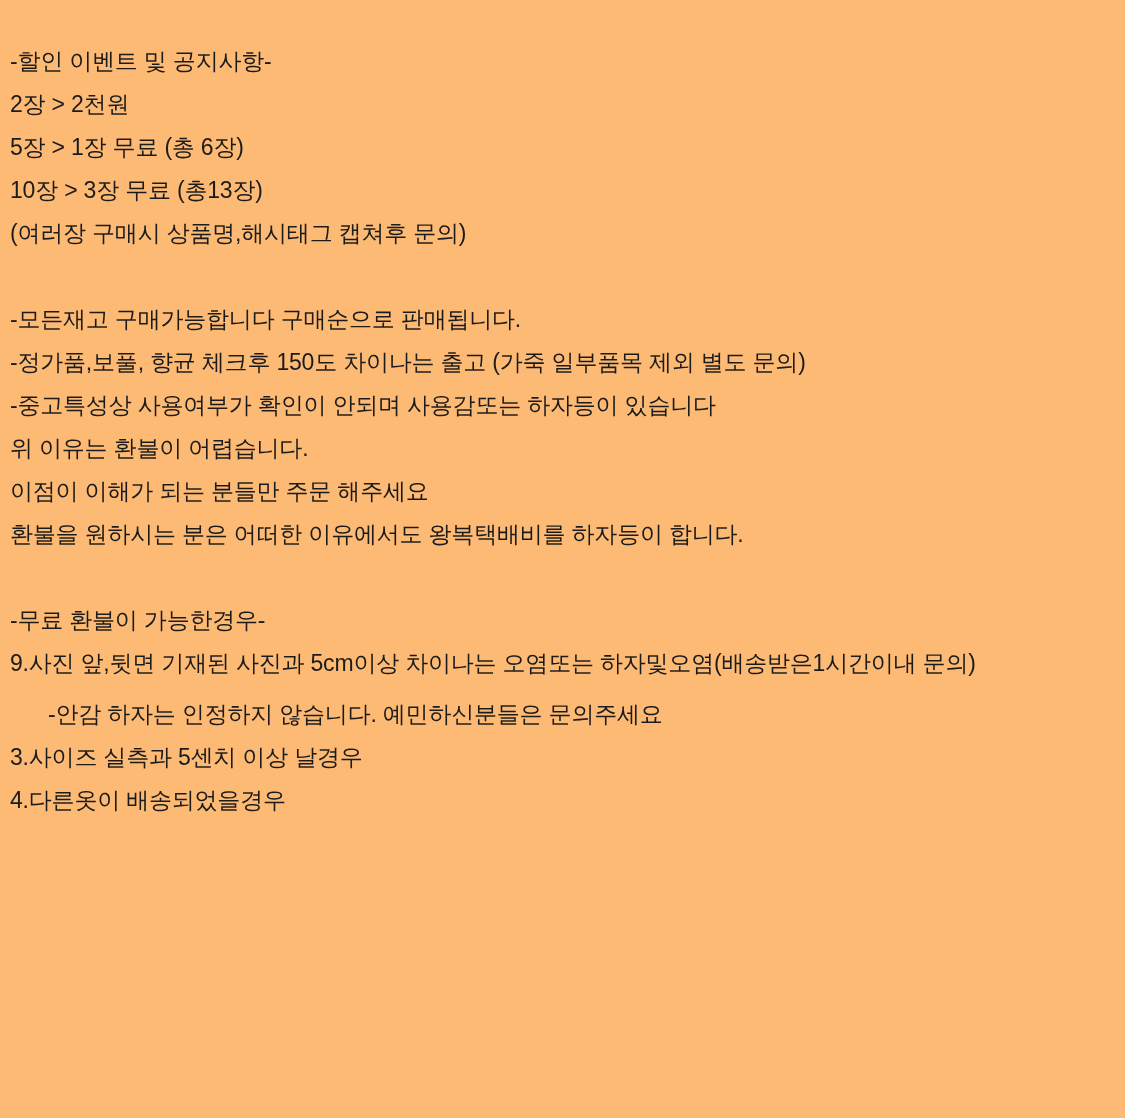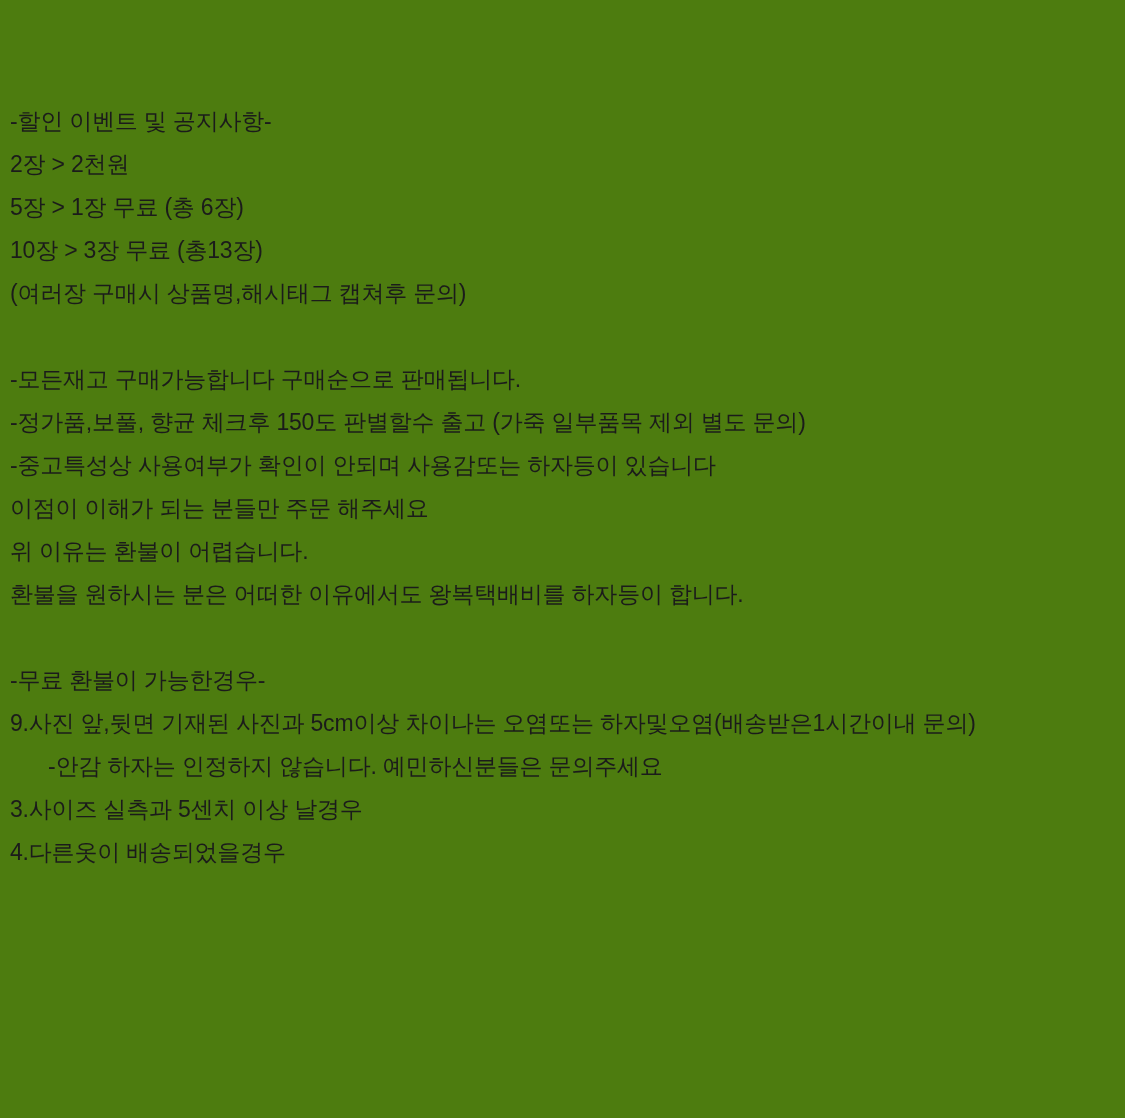--- a/index.html
+++ b/index.html
@@ -11,35 +11,36 @@
     height: 1118px;
     background: #fdf6d8;
     font-family: "Liberation Sans", sans-serif;
     color: #1c1c1c;
     overflow: hidden;
   }
   .page {
     box-sizing: border-box;
     width: 1125px;
     height: 1118px;
-    padding: 100px 0 0 10px;
-    background: #4d7c0f;
+    padding: 40px 0 0 10px;
+    background: #fdba74;
   }
   .block {
     margin: 0;
   }
   .line {
     font-size: 23px;
     line-height: 43px;
     letter-spacing: -0.2px;
     white-space: pre;
     color: #1b1b1b;
   }
   .line.indent {
     padding-left: 38px;
+    margin-top: 8px;
   }
   .spacer {
     height: 43px;
   }
 </style>
 </head>
 <body>
 
 <div class="page">
 
@@ -48,24 +49,24 @@
     <div class="line">2장 &gt; 2천원</div>
     <div class="line">5장 &gt; 1장 무료 (총 6장)</div>
     <div class="line">10장 &gt; 3장 무료 (총13장)</div>
     <div class="line">(여러장 구매시 상품명,해시태그 캡쳐후 문의)</div>
   </div>
 
   <div class="spacer"></div>
 
   <div class="block">
     <div class="line">-모든재고 구매가능합니다 구매순으로 판매됩니다.</div>
-    <div class="line">-정가품,보풀, 향균 체크후 150도 판별할수 출고 (가죽 일부품목 제외 별도 문의)</div>
+    <div class="line">-정가품,보풀, 향균 체크후 150도 차이나는 출고 (가죽 일부품목 제외 별도 문의)</div>
     <div class="line">-중고특성상 사용여부가 확인이 안되며 사용감또는 하자등이 있습니다</div>
+    <div class="line">위 이유는 환불이 어렵습니다.</div>
     <div class="line">이점이 이해가 되는 분들만 주문 해주세요</div>
-    <div class="line">위 이유는 환불이 어렵습니다.</div>
     <div class="line">환불을 원하시는 분은 어떠한 이유에서도 왕복택배비를 하자등이 합니다.</div>
   </div>
 
   <div class="spacer"></div>
 
   <div class="block">
     <div class="line">-무료 환불이 가능한경우-</div>
     <div class="line">9.사진 앞,뒷면 기재된 사진과 5cm이상 차이나는 오염또는 하자및오염(배송받은1시간이내 문의)</div>
     <div class="line indent">-안감 하자는 인정하지 않습니다. 예민하신분들은 문의주세요</div>
     <div class="line">3.사이즈 실측과 5센치 이상 날경우</div>

